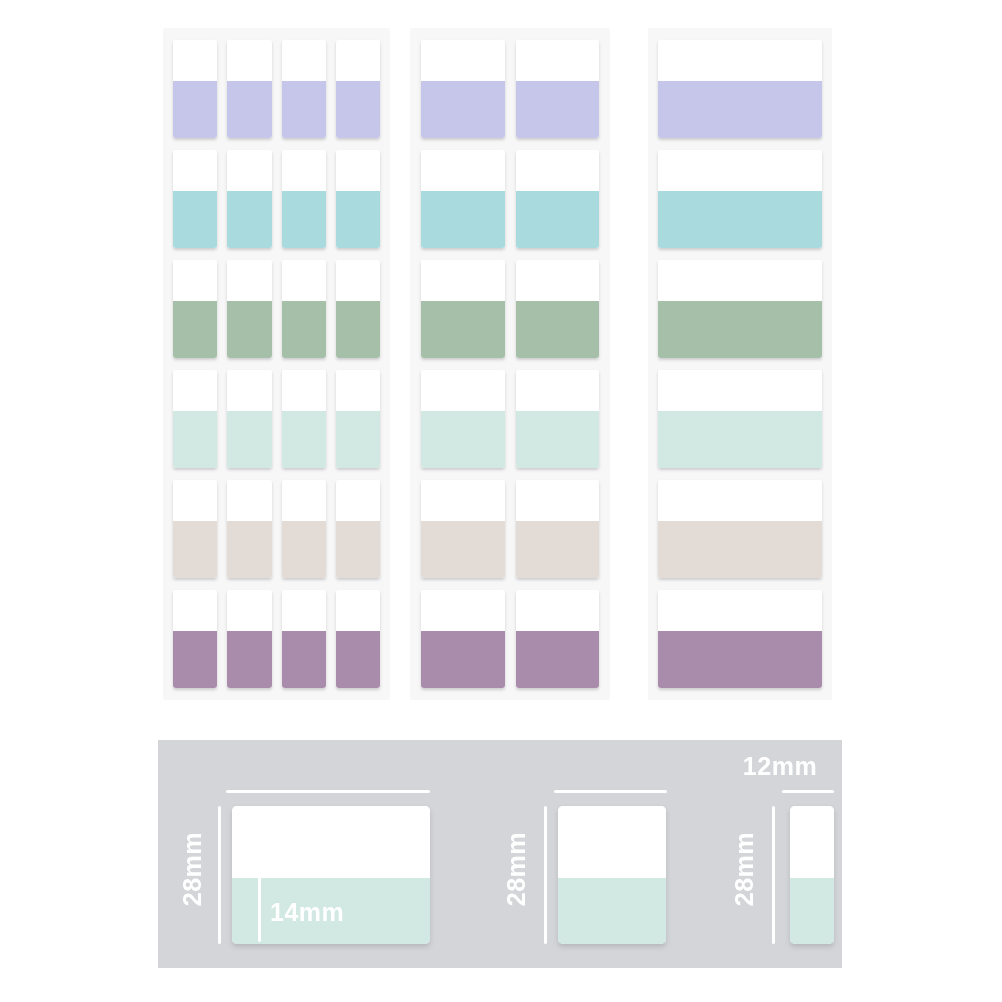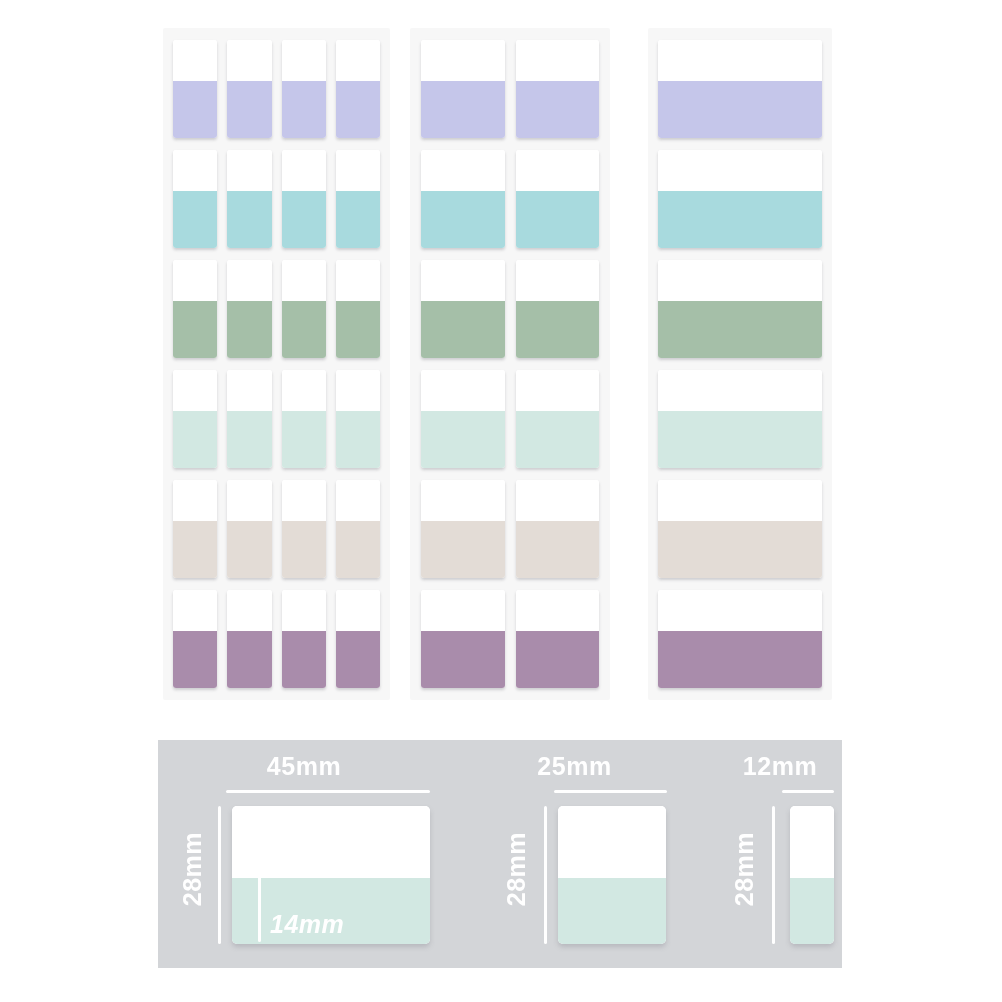--- a/index.html
+++ b/index.html
@@ -179,21 +179,21 @@
     white-space: nowrap;
   }
 
   
   #spec-45 { left: 16px; width: 260px; }
   #spec-45 .spec-width-rule { left: 52px; width: 204px; }
   #spec-45 .spec-height-label { left: 6px; top: 92px; }
   #spec-45 .spec-height-rule { left: 44px; top: 66px; height: 138px; }
   #spec-45 .spec-tab { left: 58px; top: 66px; width: 198px; height: 138px; }
   #spec-45 .inner-tick { left: 84px; top: 132px; height: 70px; }
-  #spec-45 .inner-label { left: 96px; top: 172px; font-style: italic; }
+  #spec-45 .inner-label { left: 96px; top: 160px; }
 
   
   #spec-25 { left: 324px; width: 185px; }
   #spec-25 .spec-width-rule { left: 72px; width: 113px; }
   #spec-25 .spec-height-label { left: 22px; top: 92px; }
   #spec-25 .spec-height-rule { left: 62px; top: 66px; height: 138px; }
   #spec-25 .spec-tab { left: 76px; top: 66px; width: 108px; height: 138px; }
 
   
   #spec-12 { left: 552px; width: 140px; }
@@ -416,34 +416,32 @@
           <div class="tab-color" style="background: rgb(169, 140, 171);"></div>
         </div>
       </div>
     </div>
 
 </div>
 
 <div id="dimension-panel" style="background: rgb(211, 213, 216);">
 
   <div class="spec" id="spec-45">
-    <div class="spec-width-label">45mm</div>
     <div class="spec-width-rule"></div>
     <div class="spec-height-label">28mm</div>
     <div class="spec-height-rule"></div>
     <div class="spec-tab">
       <div class="tab-white"></div>
       <div class="tab-color" style="background: rgb(210, 232, 226);"></div>
     </div>
     <div class="inner-tick"></div>
     <div class="inner-label">14mm</div>
   </div>
 
   <div class="spec" id="spec-25">
-    <div class="spec-width-label">25mm</div>
     <div class="spec-width-rule"></div>
     <div class="spec-height-label">28mm</div>
     <div class="spec-height-rule"></div>
     <div class="spec-tab">
       <div class="tab-white"></div>
       <div class="tab-color" style="background: rgb(210, 232, 226);"></div>
     </div>
   </div>
 
   <div class="spec" id="spec-12">

